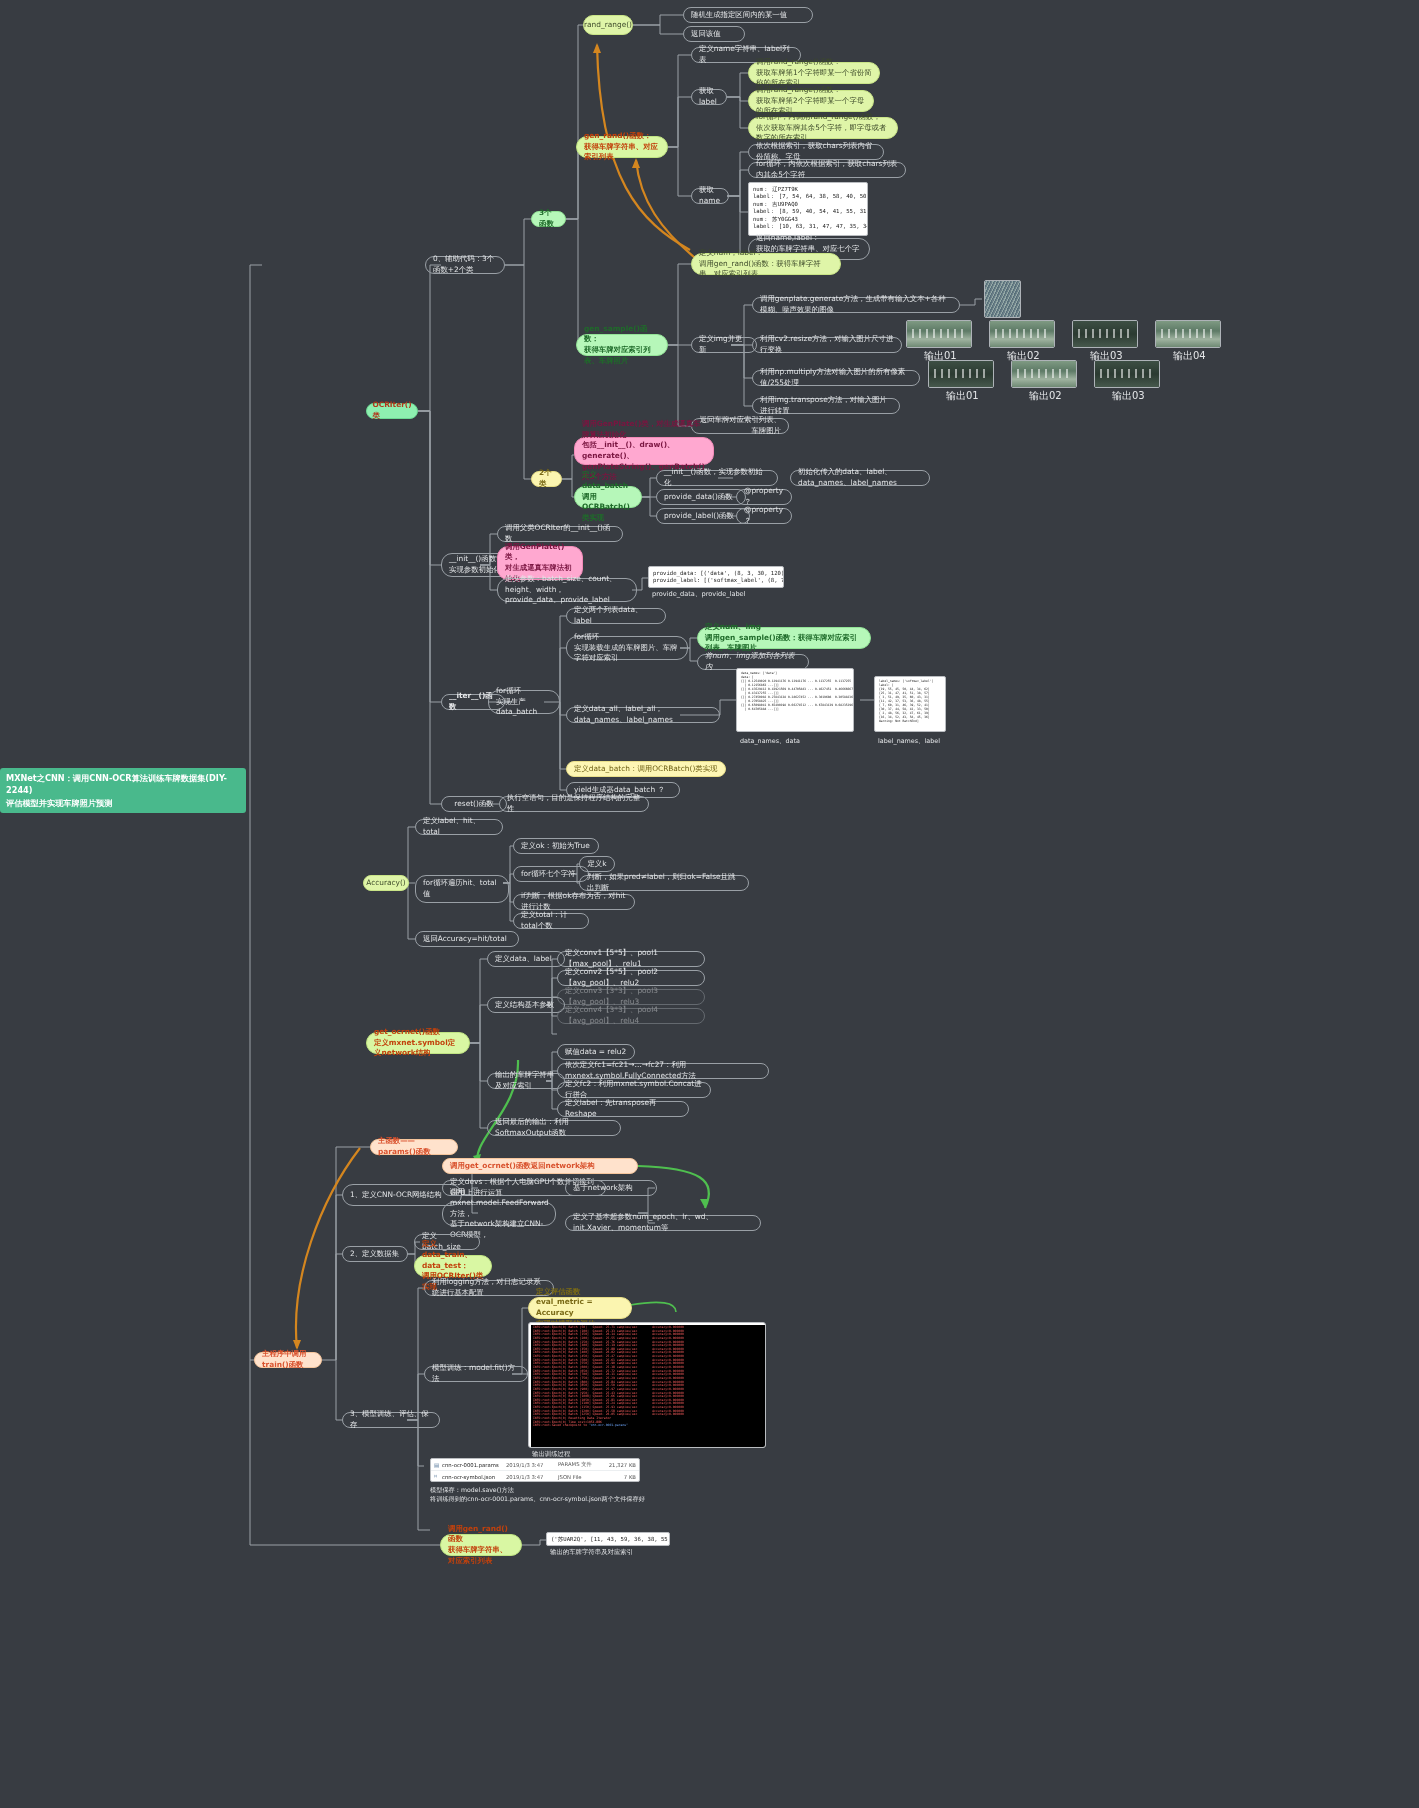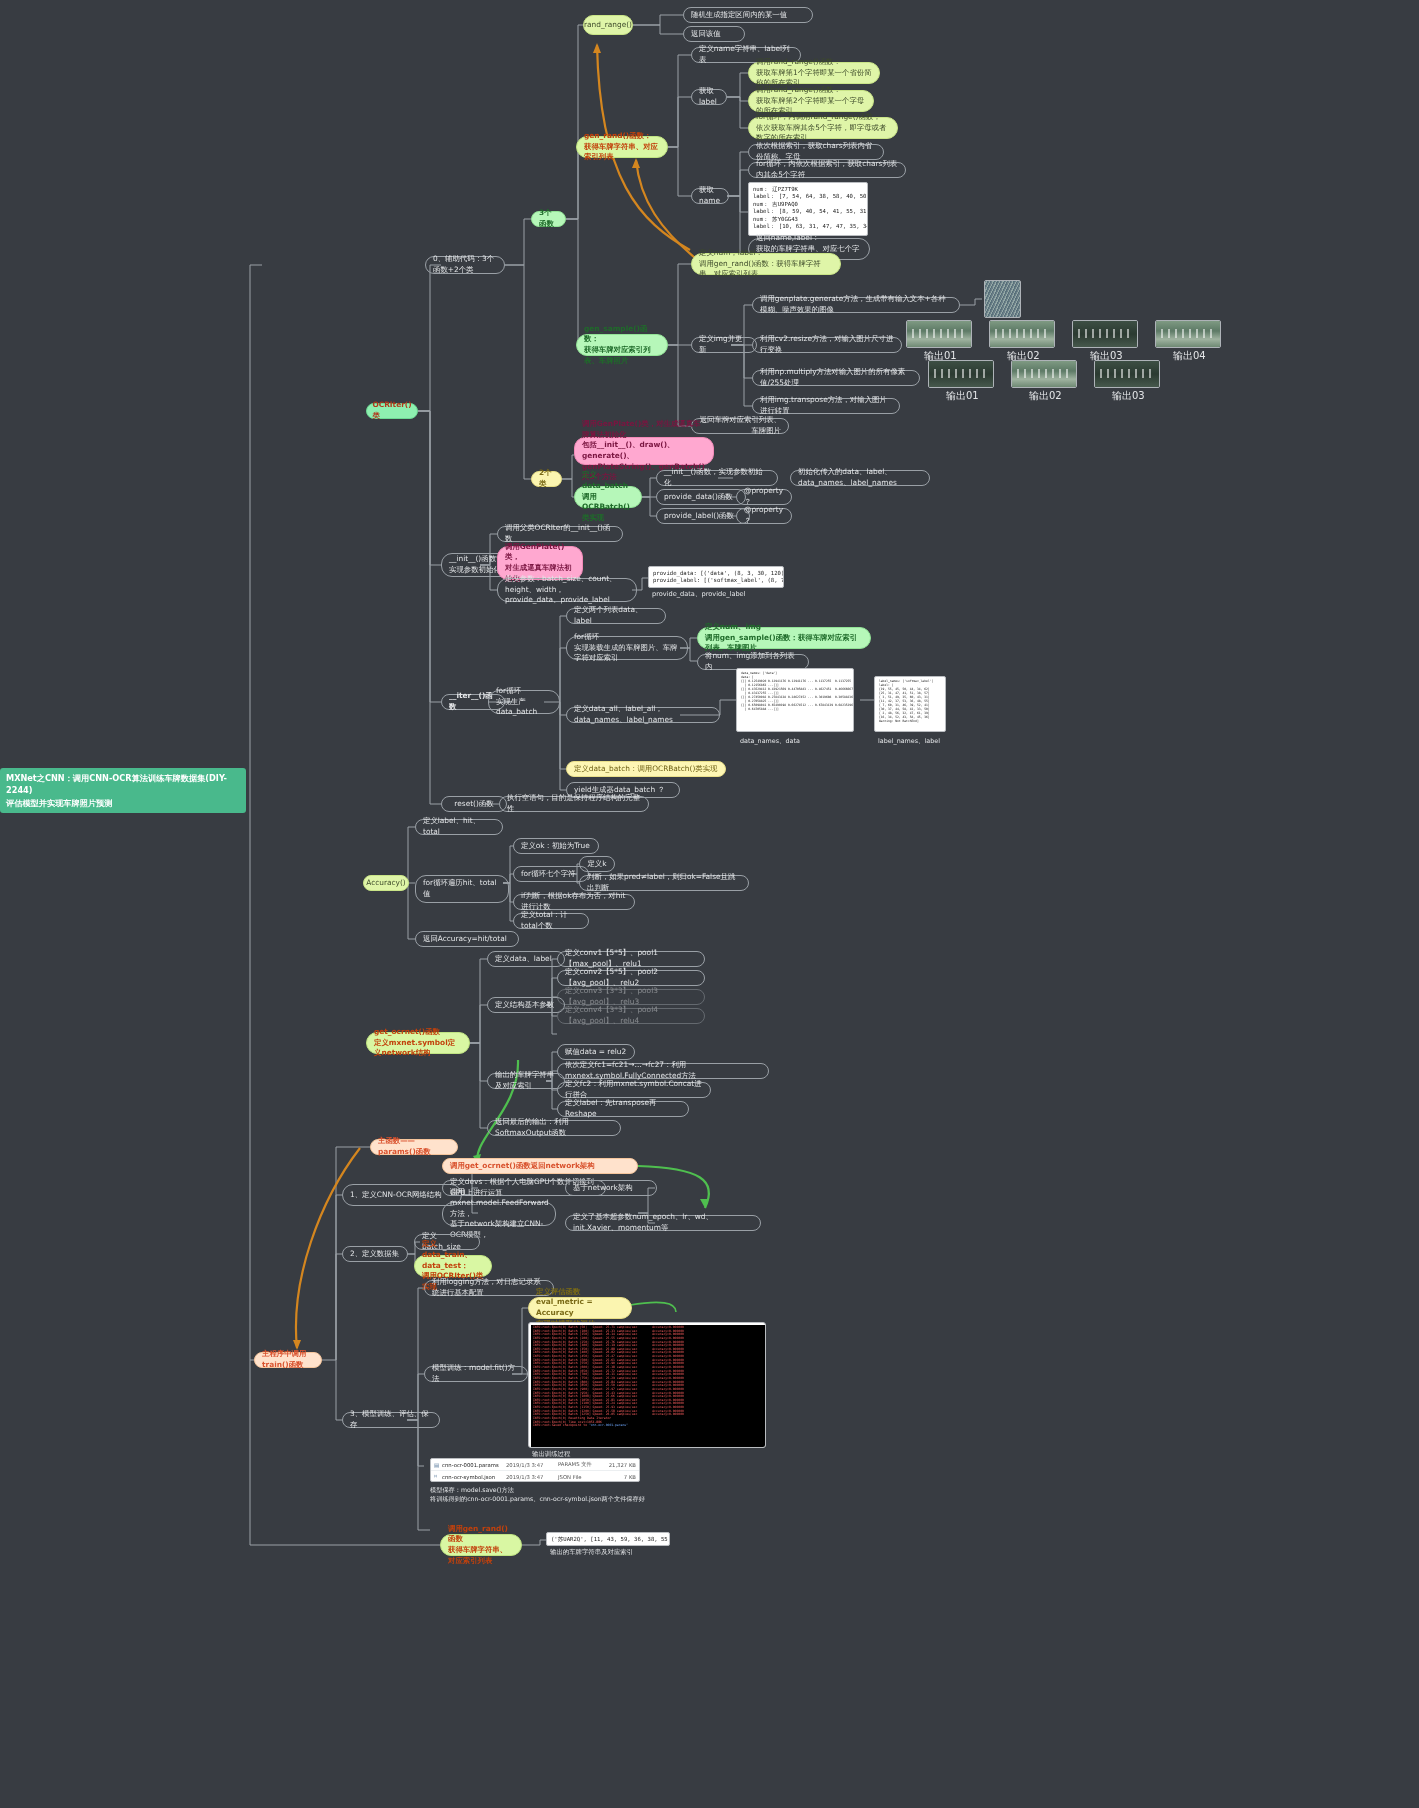--- a/index.html
+++ b/index.html
@@ -327,21 +327,21 @@
   <span class="caplabel" style="left:652px;top:590px;font-size:6.6px;">provide_data、provide_label</span>
 
   <div class="node" style="left:441px;top:694px;width:64px;height:16px;justify-content:center;font-weight:bold;">__iter__()函数</div>
   <div class="node" style="left:488px;top:690px;width:72px;height:24px;">for循环
 实现生产data_batch</div>
   <div class="node" style="left:566px;top:608px;width:100px;height:16px;">定义两个列表data、label</div>
   <div class="node" style="left:566px;top:636px;width:122px;height:24px;">for循环
 实现装载生成的车牌图片、车牌字符对应索引</div>
   <div class="node n-ltgreen" style="left:697px;top:627px;width:174px;height:22px;">定义num、img
 调用gen_sample()函数：获得车牌对应索引列表、车牌图片</div>
-  <div class="node" style="left:697px;top:654px;width:112px;height:16px;">将num、img添加到各列表内</div>
+  <div class="node" style="left:697px;top:654px;width:112px;height:16px;font-style:italic;">将num、img添加到各列表内</div>
   <div class="node" style="left:566px;top:707px;width:154px;height:16px;">定义data_all、label_all，data_names、label_names</div>
 
   <div class="code" style="left:736px;top:668px;width:118px;height:64px;font-size:3px;">data_names: ['data']
 data: [
 [[[ 0.12549020 0.12941176 0.12941176 ... 0.1137255  0.1137255 ]
   [ 0.12156863 ...]]]
 [[[ 0.43529412 0.43921569 0.44705883 ... 0.4627451  0.46666667]
   [ 0.43137255 ...]]]
 [[[ 0.27450982 0.27843138 0.28627452 ... 0.3019608  0.30588236]
   [ 0.27058825 ...]]]

